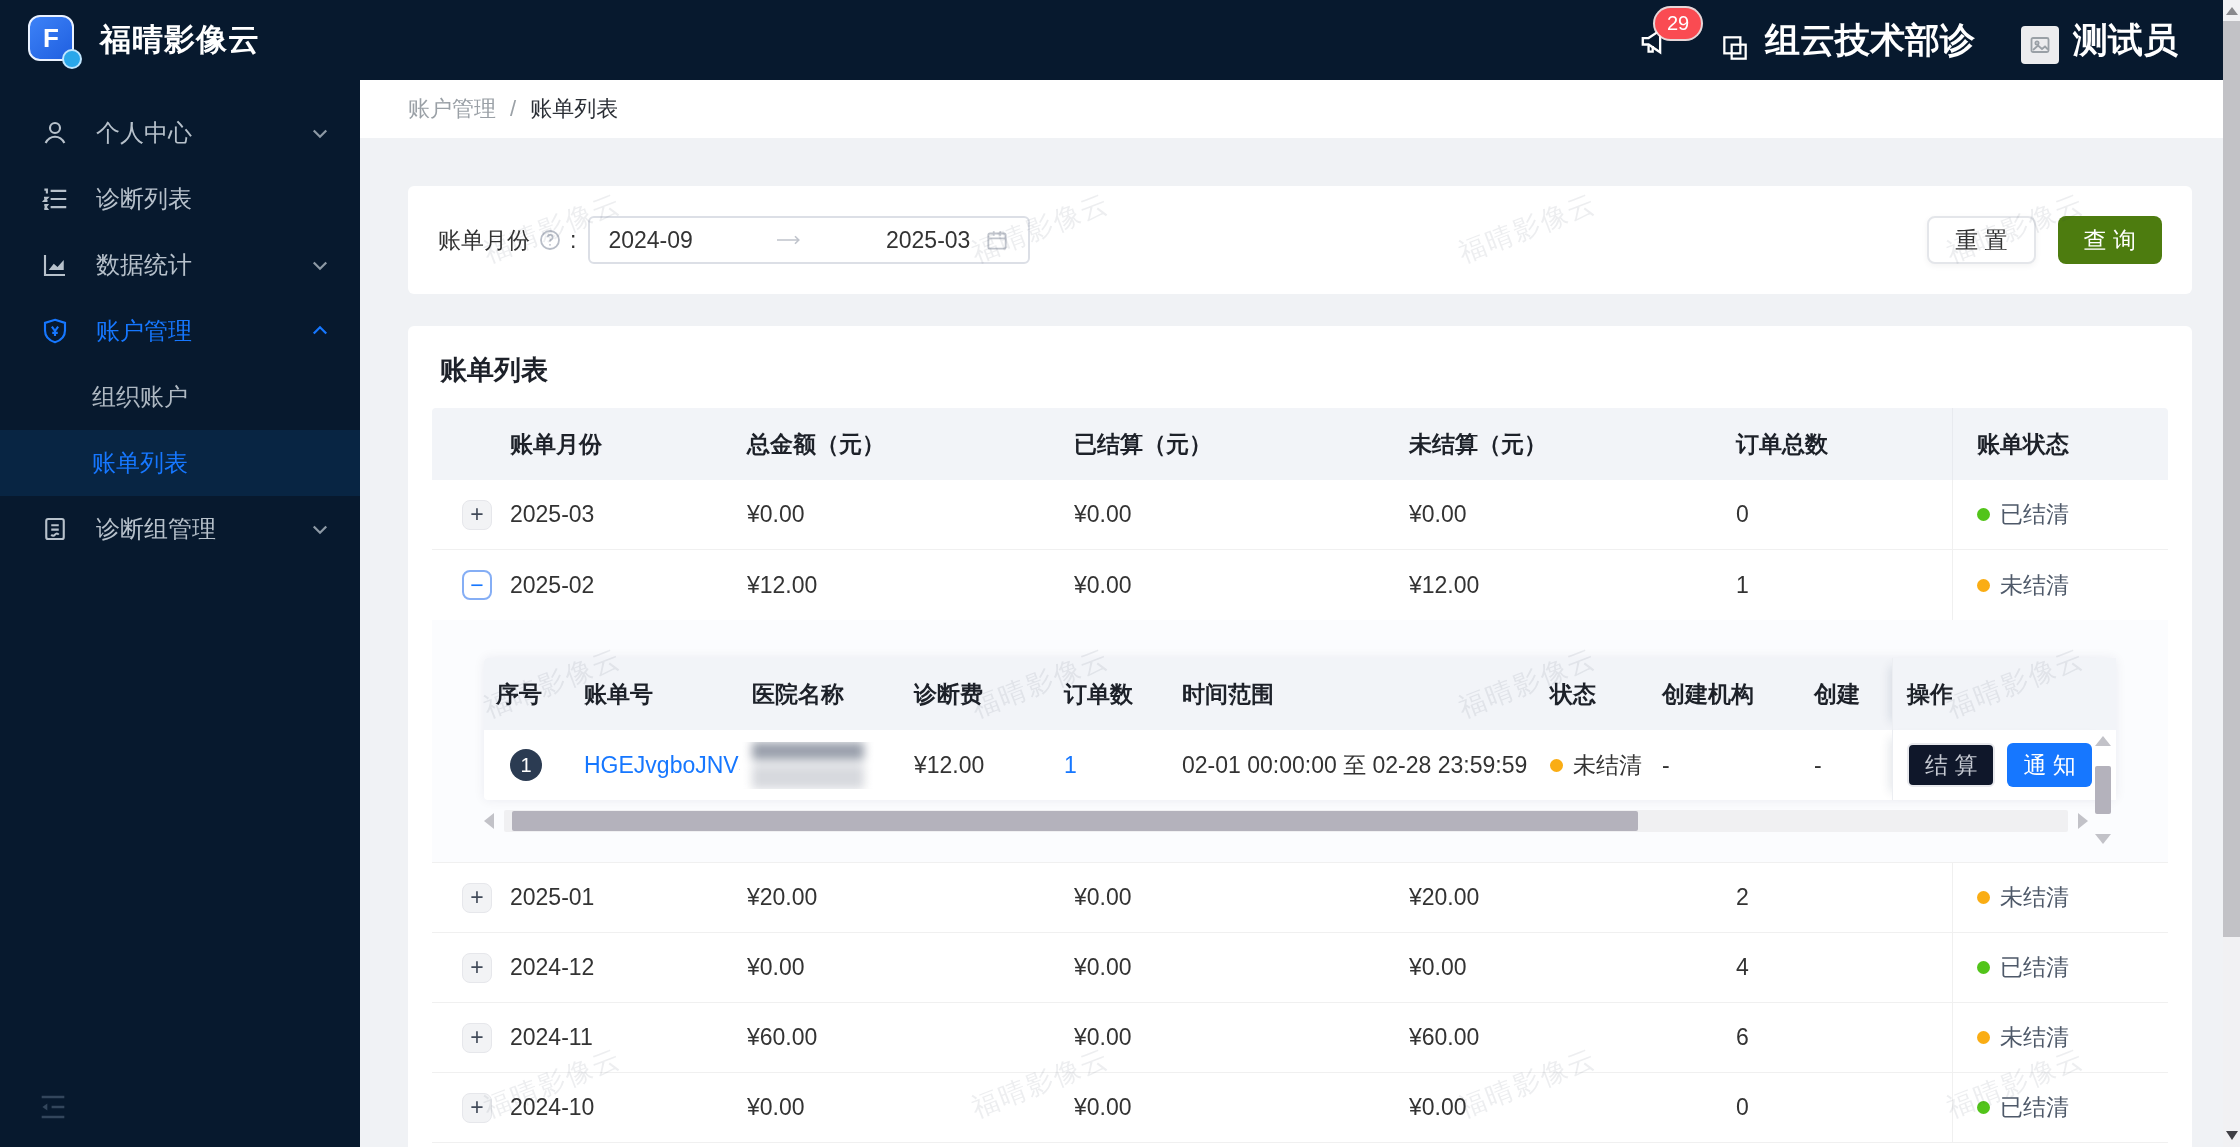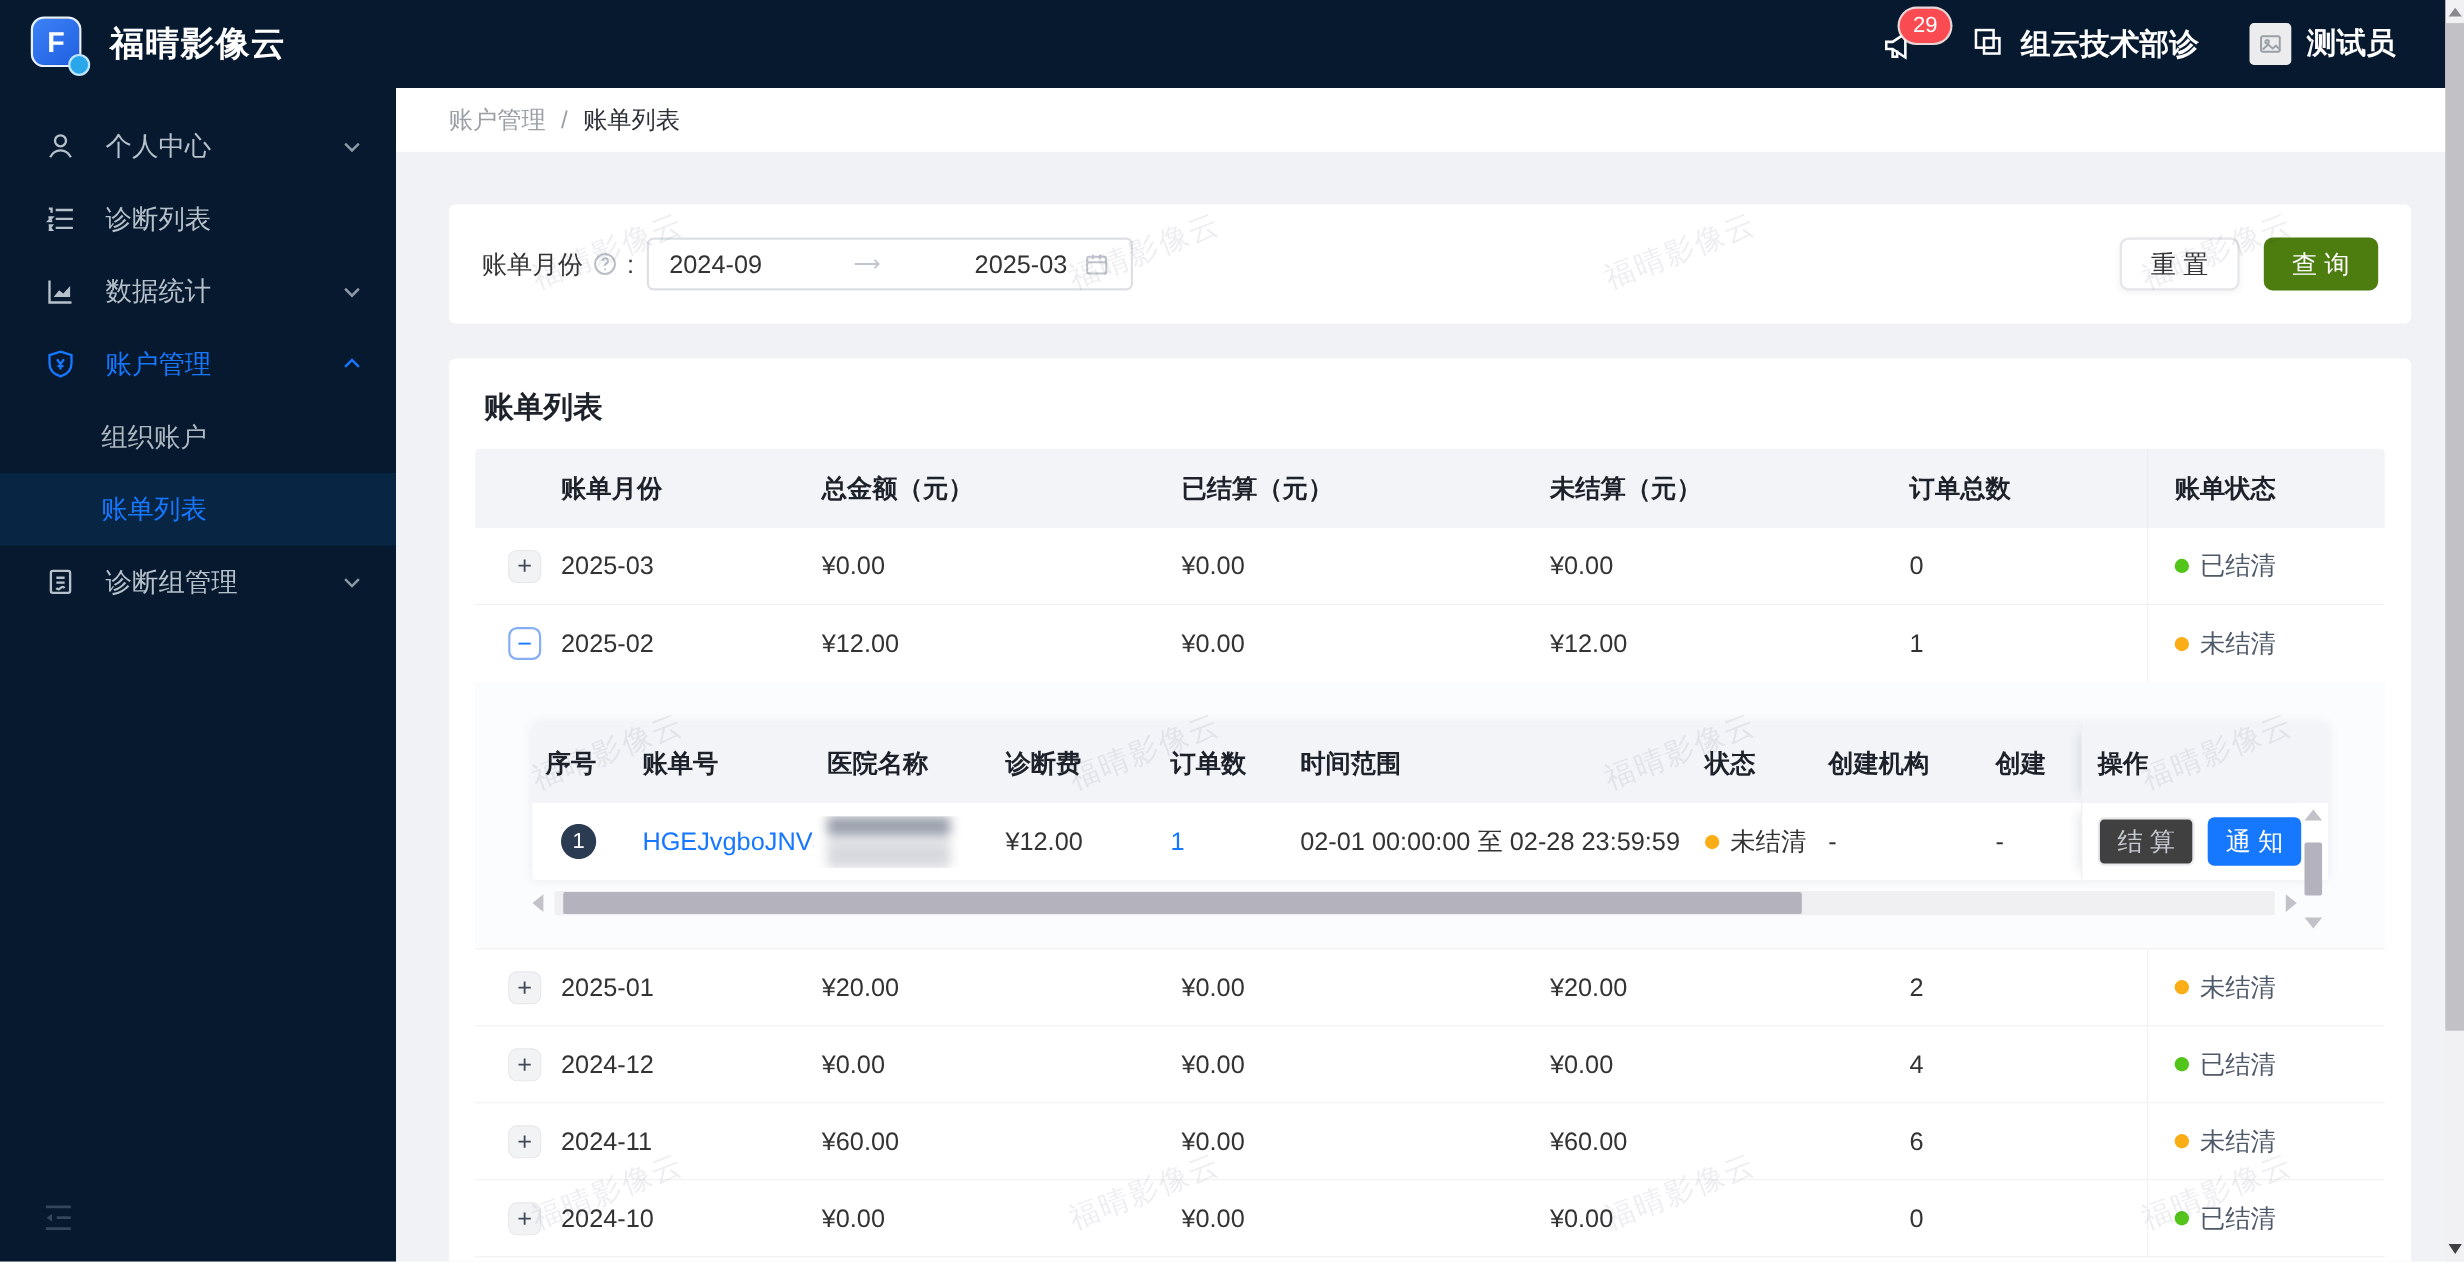--- a/index.html
+++ b/index.html
@@ -28,21 +28,21 @@
   .submenu-item.active { background:rgba(24,144,255,0.10); color:#1677ff; }
   .collapse-row { height:76px; display:flex; align-items:center; padding-left:36px; color:#33465c; }
   .collapse-row svg { width:34px; height:34px; }
 
   
   .main { flex:1; min-width:0; display:flex; flex-direction:column; position:relative; }
   .topbar { height:80px; background:#07192e; display:flex; align-items:center; justify-content:flex-end; gap:46px; padding-right:62px; }
   .notif { position:relative; width:36px; height:36px; cursor:pointer; }
   .notif svg { width:36px; height:36px; }
   .badge { position:absolute; top:-14px; left:18px; background:#fa4b52; color:#fff; font-size:20px; line-height:1; padding:5px 12px 6px; border-radius:999px; box-shadow:0 0 0 2px rgba(255,235,235,0.9); }
-  .org, .user { display:flex; align-items:flex-start; gap:14px; color:#fff; font-size:27px; font-weight:bold; cursor:pointer; }
+  .org, .user { display:flex; align-items:flex-end; gap:14px; color:#fff; font-size:35px; font-weight:bold; cursor:pointer; }
   .org svg { width:32px; height:32px; }
   .avatar { width:38px; height:38px; border-radius:4px; background:#ececee; display:flex; align-items:center; justify-content:center; }
   .avatar svg { width:24px; height:24px; }
 
   .crumbbar { height:58px; background:#fff; display:flex; align-items:center; gap:14px; padding-left:48px; font-size:22px; }
   .crumb-parent, .crumb-sep { color:#9aa0a6; }
   .crumb-parent { cursor:pointer; }
   .crumb-current { color:#2b2f36; }
 
   .content { flex:1; padding:48px 48px 0; overflow:hidden; position:relative; }
@@ -88,21 +88,21 @@
   .nrow { height:70px; font-size:23px; color:#333; }
   .col-op { height:100%; display:flex; align-items:center; padding-left:14px !important; border-left:1px solid #eceef2; box-shadow:-10px 0 10px -8px rgba(20,40,70,0.12); overflow:visible !important; }
   .nhead .col-op { background:#f2f4f8; }
   .nrow .col-op { background:#fff; }
   .index-badge { width:32px; height:32px; border-radius:50%; background:#2b3b52; color:#fff; font-size:20px; display:flex; align-items:center; justify-content:center; margin-left:14px; }
   .link { color:#1677ff; cursor:pointer; }
   .blur-wrap { filter:blur(5px); }
   .blur-line1 { width:112px; height:18px; background:#9aa0ac; margin-bottom:5px; }
   .blur-line2 { width:112px; height:24px; background:#d7d9de; }
   .btn-sm { height:44px; padding:0 16px; border-radius:6px; font-size:23px; display:flex; align-items:center; justify-content:center; font-family:inherit; cursor:pointer; }
-  .btn-settle { border:2px solid #e8e9ed; color:#c6cad2; background:#404040; }
+  .btn-settle { border:2px solid #e8e9ed; color:#c6cad2; background:#0f172a; }
   .btn-notify { background:#1677ff; color:#fff; border:none; margin-left:12px; }
 
   
   .hscroll { display:flex; align-items:center; height:26px; margin-top:8px; padding:0 2px 0 0; }
   .tri-left { width:0; height:0; border-top:8px solid transparent; border-bottom:8px solid transparent; border-right:10px solid #c2c2c8; cursor:pointer; }
   .tri-right { width:0; height:0; border-top:8px solid transparent; border-bottom:8px solid transparent; border-left:10px solid #c2c2c8; cursor:pointer; }
   .htrack { flex:1; height:22px; background:#f0f0f2; margin:0 10px; border-radius:2px; position:relative; }
   .hthumb { position:absolute; left:8px; top:1px; height:20px; width:72%; background:#b4b2bc; border-radius:2px; cursor:grab; }
   .hscroll-endpad { width:26px; }
   .vrail { position:absolute; top:78px; right:4px; width:18px; height:108px; display:flex; flex-direction:column; align-items:center; justify-content:space-between; }

